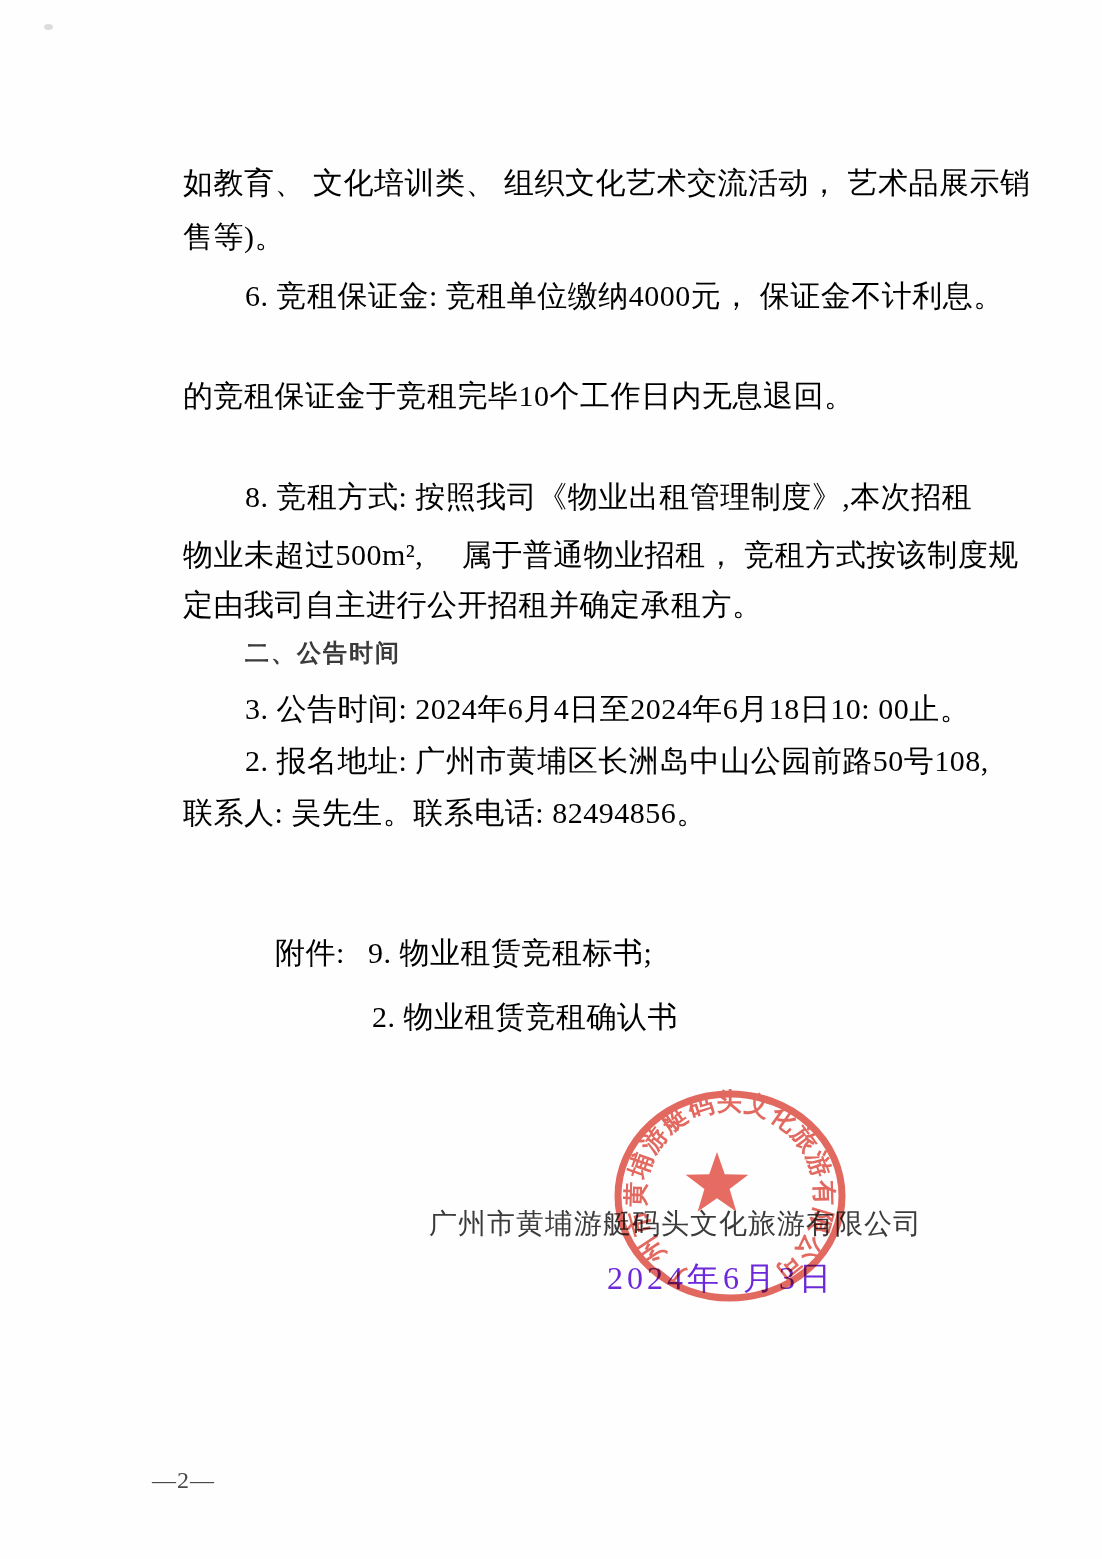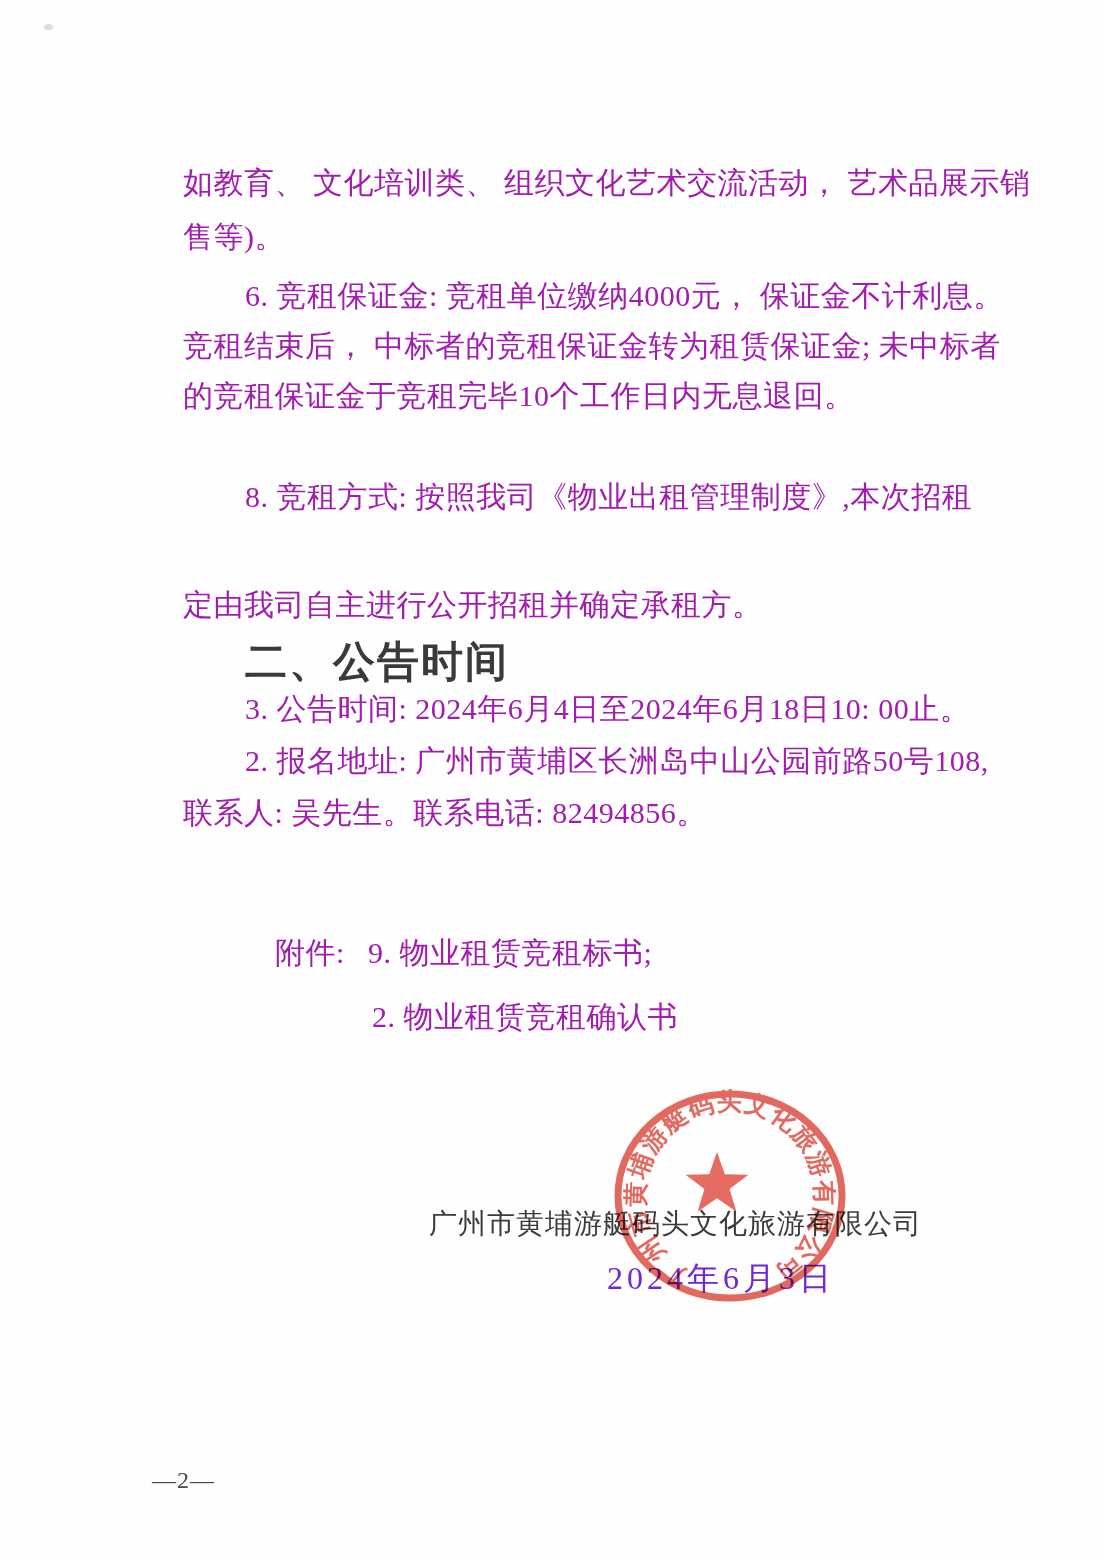--- a/index.html
+++ b/index.html
@@ -6,29 +6,29 @@
   .page{
     position:relative;
     width:1102px;height:1559px;
     background:#fefefe;
     overflow:hidden;
     font-family:"Liberation Serif","DejaVu Serif",serif;
   }
   .t{
     position:absolute;
     white-space:pre;
-    color:#a21caf;
+    color:#000000;
     font-size:30px;
     letter-spacing:0.5px;
     line-height:1;
   }
   .heading{
     font-family:"Liberation Sans","DejaVu Sans",sans-serif;
     font-weight:bold;
-    font-size:42px;
+    font-size:24px;
     color:#3a3a3a;
     letter-spacing:2px;
   }
   .company-line{
     font-size:28px;
     letter-spacing:1px;
     color:#3b3b3b;
   }
   .date-line{
     font-size:32px;
@@ -65,25 +65,25 @@
 <body>
 
 <div class="page">
 
   <div class="speck"></div>
 
   <div class="t" style="left:183px;top:168px">如教育、 文化培训类、 组织文化艺术交流活动， 艺术品展示销</div>
   <div class="t" style="left:183px;top:222px">售等)。</div>
 
   <div class="t" style="left:245px;top:281px">6. 竞租保证金: 竞租单位缴纳4000元， 保证金不计利息。</div>
-  <div class="t" style="left:183px;top:331px">竞租结束后， 中标者的竞租保证金转为租赁保证金; 未中标者</div>
   <div class="t" style="left:183px;top:381px">的竞租保证金于竞租完毕10个工作日内无息退回。</div>
 
 
   <div class="t" style="left:245px;top:482px">8. 竞租方式: 按照我司《物业出租管理制度》,本次招租</div>
+  <div class="t" style="left:183px;top:540px">物业未超过500m²,　 属于普通物业招租， 竞租方式按该制度规</div>
   <div class="t" style="left:183px;top:590px">定由我司自主进行公开招租并确定承租方。</div>
 
   <div class="t heading" style="left:245px;top:641px">二、公告时间</div>
 
   <div class="t" style="left:245px;top:694px">3. 公告时间: 2024年6月4日至2024年6月18日10: 00止。</div>
   <div class="t" style="left:245px;top:746px">2. 报名地址: 广州市黄埔区长洲岛中山公园前路50号108,</div>
   <div class="t" style="left:183px;top:798px">联系人: 吴先生。联系电话: 82494856。</div>
 
   <div class="t" style="left:275px;top:938px">附件:</div>
   <div class="t" style="left:368px;top:938px">9. 物业租赁竞租标书;</div>

